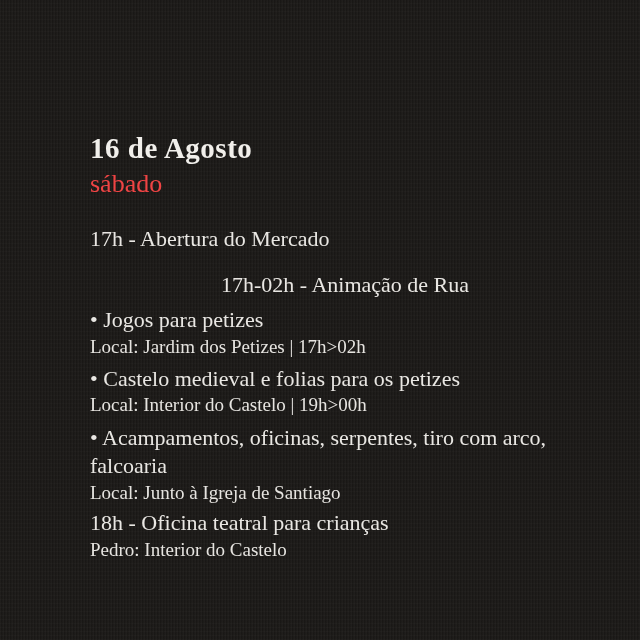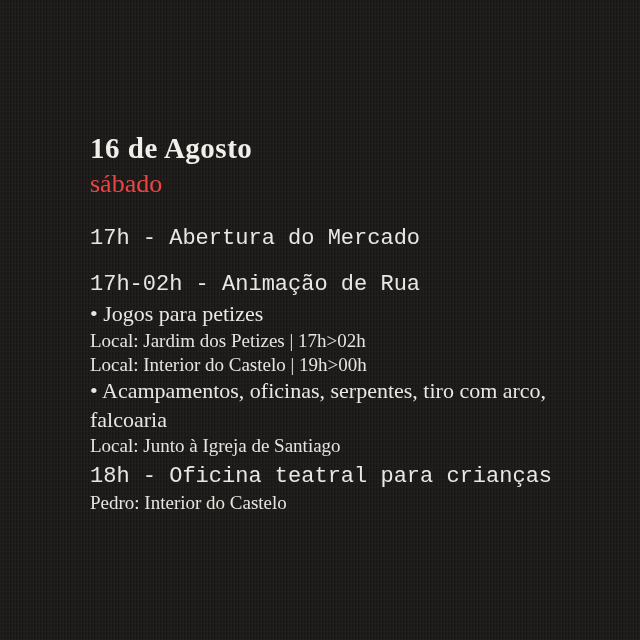--- a/index.html
+++ b/index.html
@@ -42,27 +42,27 @@
     margin-top: 4px;
     color: #ef4444;
   }
   .event-opening {
     margin-top: 26px;
   }
   .event-title {
     font-size: 22px;
     line-height: 1.3;
     color: #e9e7e3;
-    font-family: Liberation Mono, monospace;
   }
   .section-title {
     margin-top: 18px;
+    text-align: center;
   }
   .activity {
-    margin-top: 0;
+    margin-top: 6px;
   }
   .activity-title {
     font-size: 22px;
     line-height: 1.3;
     color: #e9e7e3;
   }
   .activity-local {
     font-size: 19px;
     line-height: 1.28;
     color: #e6e4e0;
@@ -84,20 +84,21 @@
 
   <div class="event-title section-title">17h-02h - Animação de Rua</div>
 
   <div class="activity">
     <div class="activity-title">• Jogos para petizes</div>
     <div class="activity-local">Local: Jardim dos Petizes | 17h&gt;02h</div>
   </div>
 
 
   <div class="activity">
+    <div class="activity-title">• Castelo medieval e folias para os petizes</div>
     <div class="activity-local">Local: Interior do Castelo | 19h&gt;00h</div>
   </div>
 
   <div class="activity">
     <div class="activity-title">• Acampamentos, oficinas, serpentes, tiro com arco, falcoaria</div>
     <div class="activity-local">Local: Junto à Igreja de Santiago</div>
   </div>
 
   <div class="event-last">
     <div class="event-title">18h - Oficina teatral para crianças</div>

